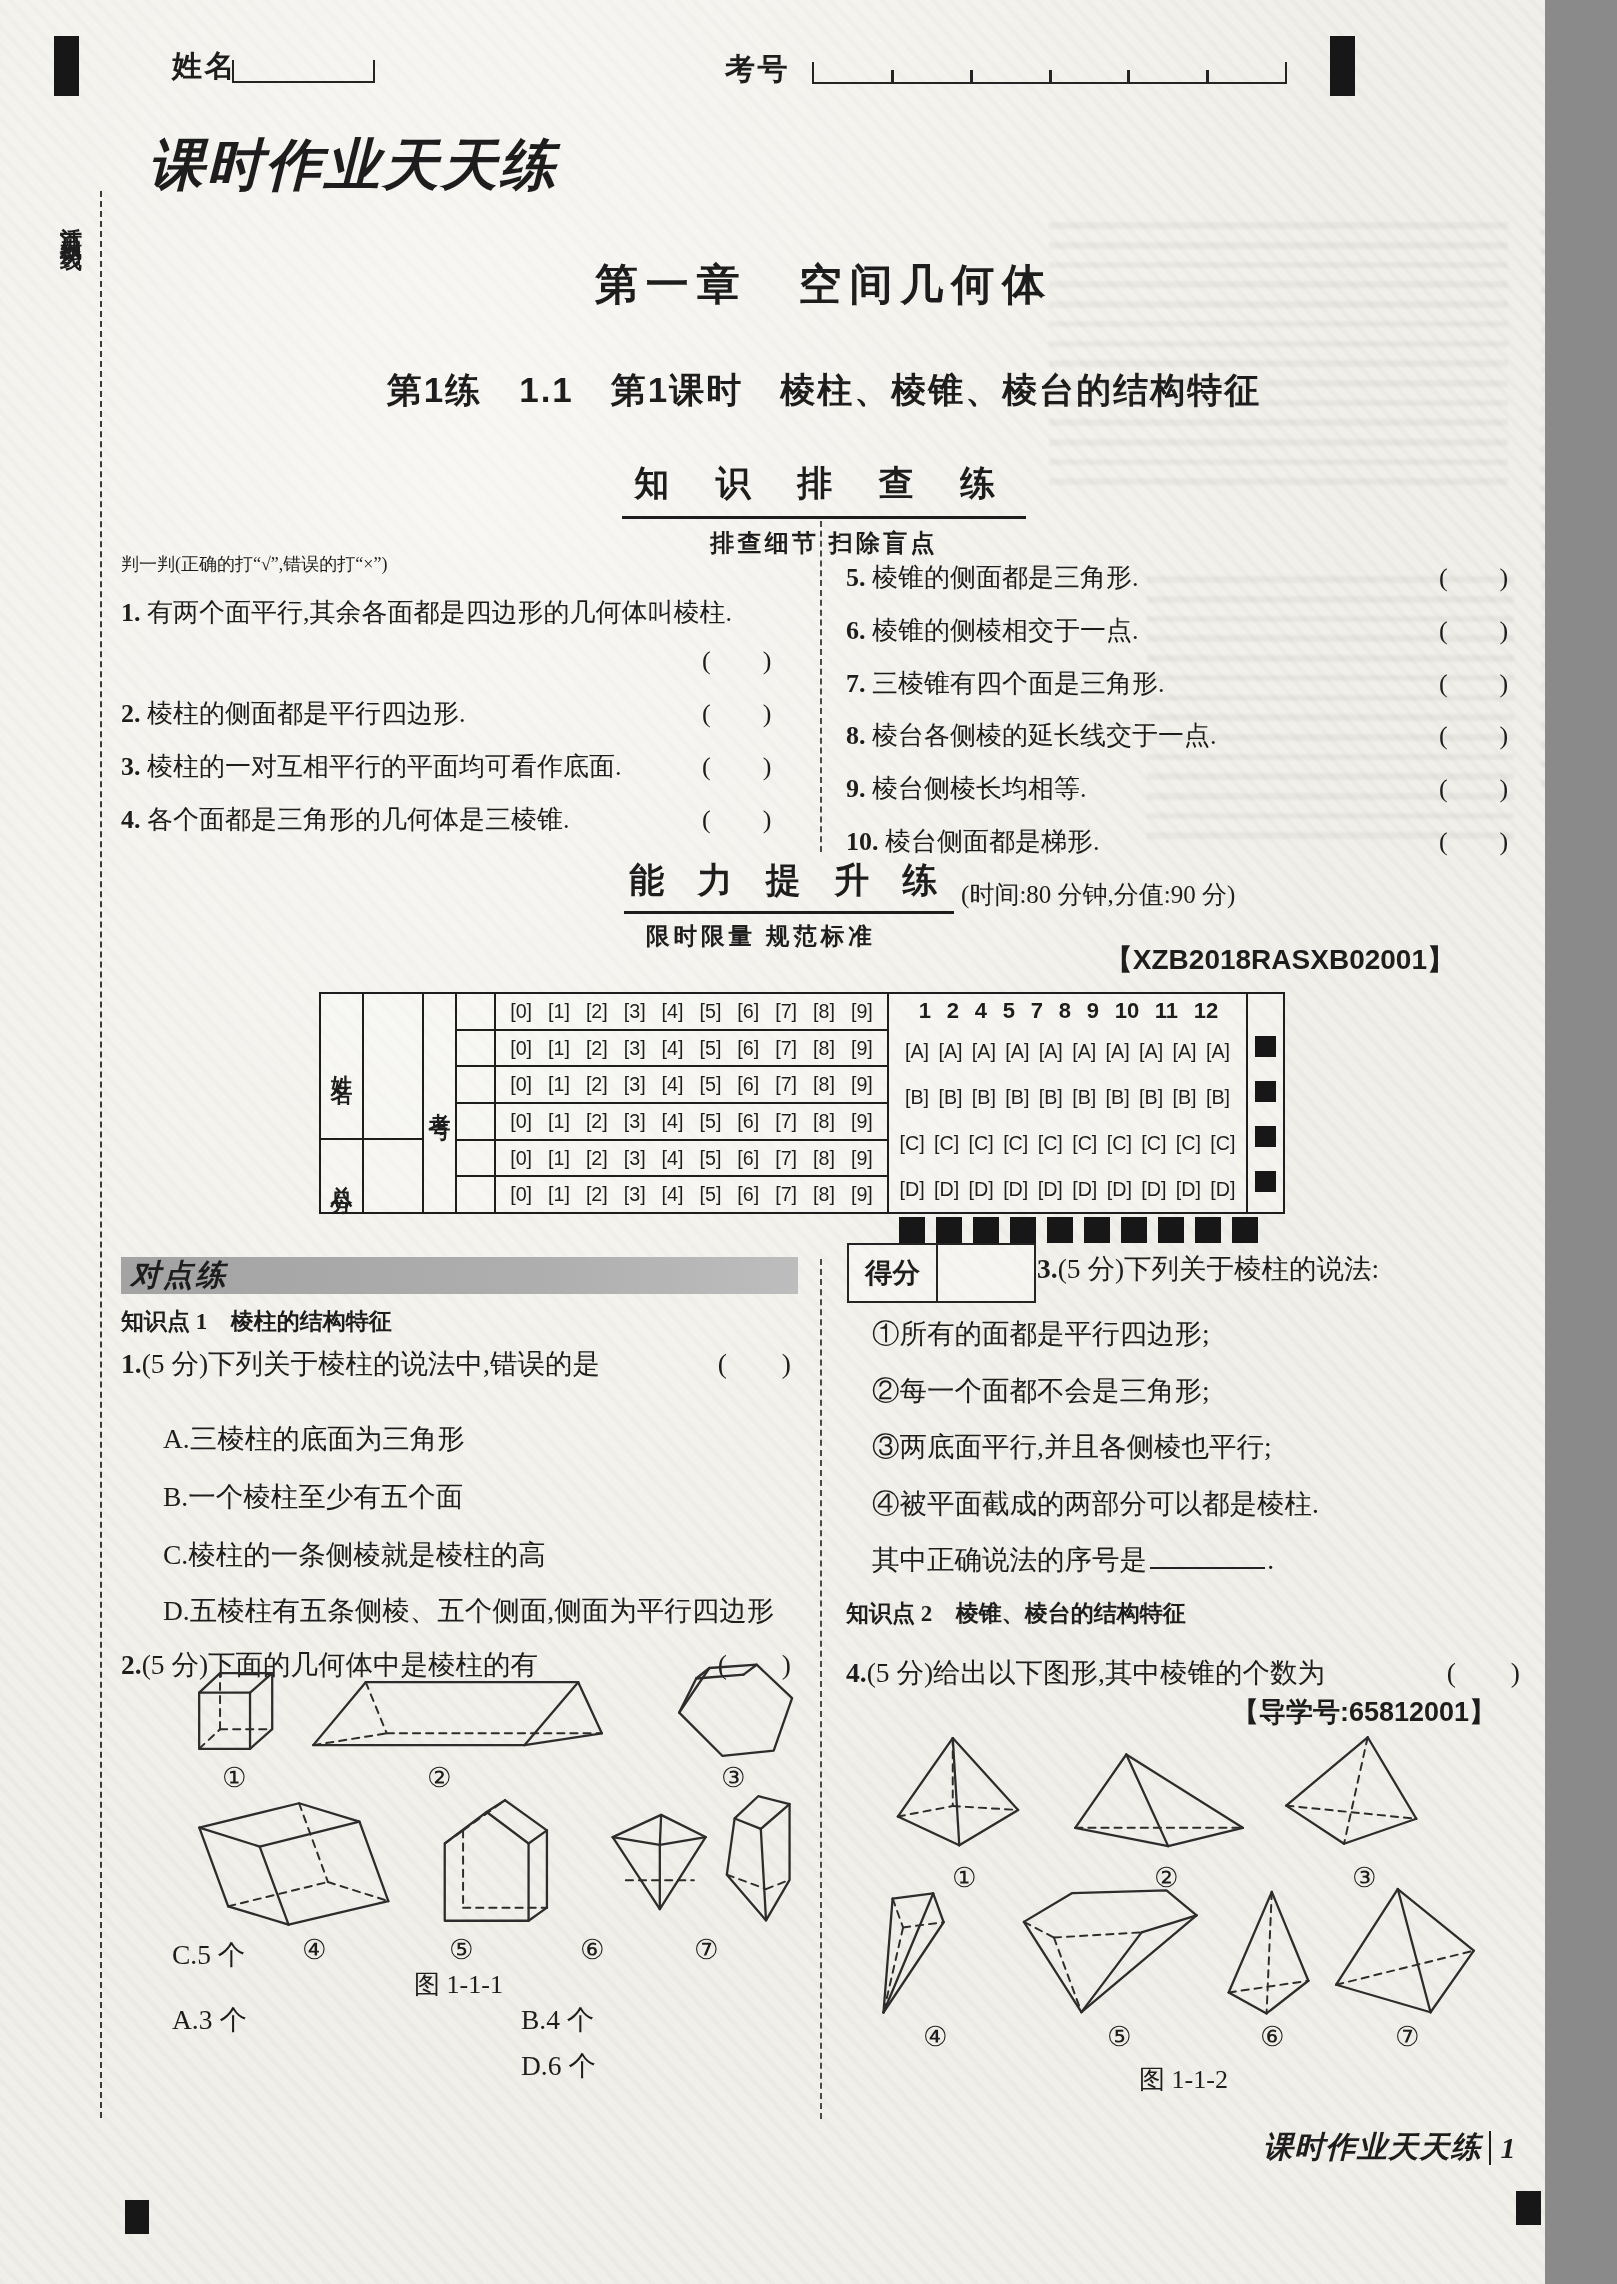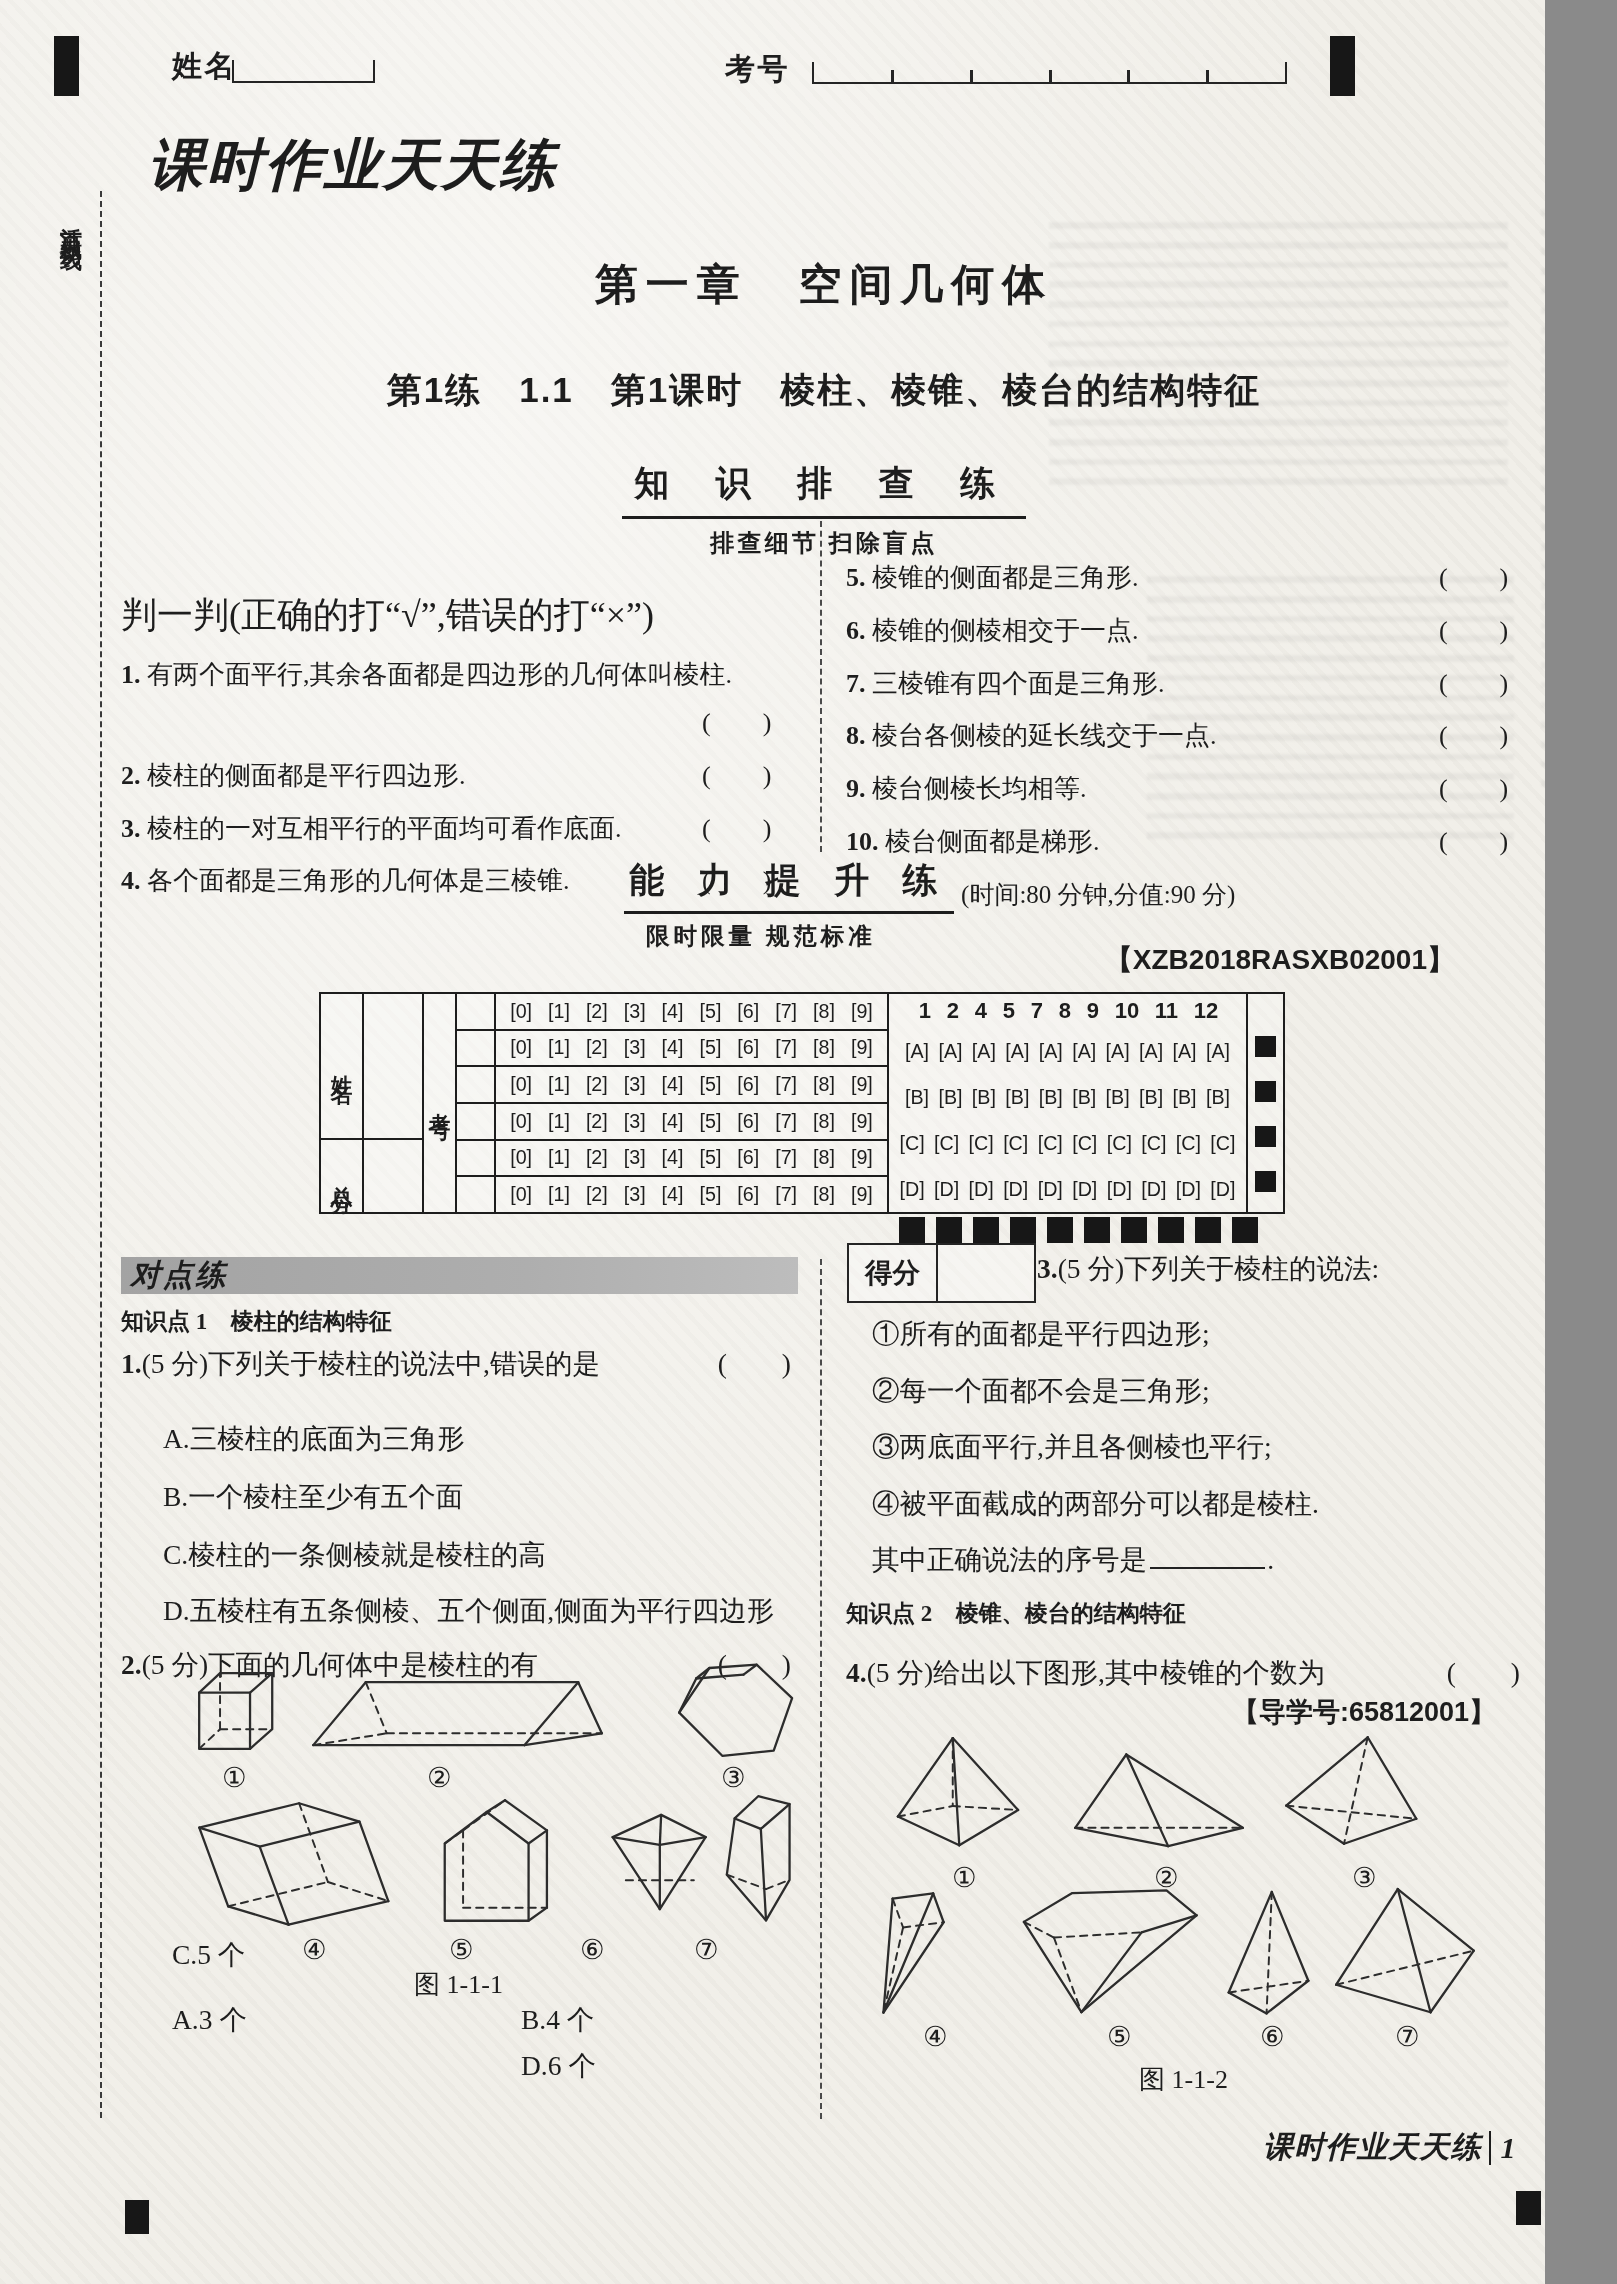--- a/index.html
+++ b/index.html
@@ -19,37 +19,37 @@
   .divider{position:absolute;left:820px;border-left:2.6px dashed #4a4a4a;}
   .brand{position:absolute;left:148px;top:128px;font-family:"Liberation Sans",sans-serif;
          font-weight:900;font-style:italic;font-size:56px;letter-spacing:2.6px;}
   .cwrap{position:absolute;left:121px;width:1406px;text-align:center;}
   .chapter{font-family:"Liberation Sans",sans-serif;font-weight:900;font-size:43px;letter-spacing:7.9px;}
   .lesson{font-family:"Liberation Sans",sans-serif;font-weight:900;font-size:35px;letter-spacing:2px;}
   .kc-title{display:inline-block;font-family:"Liberation Sans",sans-serif;font-weight:900;font-size:35px;
             letter-spacing:18.4px;border-bottom:3.3px solid #1d1d1d;padding:0 11.8px 9.2px 11.8px;}
   .kc-sub{margin-top:7.9px;font-size:24px;letter-spacing:3.3px;font-weight:600;}
   .kc-col{position:absolute;font-size:26px;line-height:1.2;}
-  .kc-instr{font-size:36px;margin-top:40px;}
+  .kc-instr{font-size:18px;}
   .kc-flex{display:flex;justify-content:space-between;align-items:baseline;}
   .kc-no{font-weight:bold;}
   .paren{white-space:pre;}
   .kc-mt{margin-top:21.6px;}
   .kc-paren-line{text-align:right;padding-right:19.7px;margin-top:17px;}
   .ability{position:absolute;left:624px;top:857px;}
   .ab-row{display:flex;align-items:flex-end;}
   .ab-title{font-family:"Liberation Sans",sans-serif;font-weight:900;font-size:35px;letter-spacing:11.8px;
             border-bottom:3.3px solid #1d1d1d;padding:0 5.2px 6.6px 5.2px;}
   .ab-meta{font-size:25px;margin-left:6.6px;padding-bottom:2.6px;}
   .ab-sub{margin-top:6.6px;margin-left:22px;font-size:23.6px;letter-spacing:3.9px;font-weight:600;}
   .code{position:absolute;right:90px;top:941px;font-family:"Liberation Sans",sans-serif;font-weight:bold;font-size:28px;}
   .sheet{position:absolute;left:319px;top:992px;width:962px;height:218px;border:2.6px solid #1d1d1d;
          display:flex;font-family:"Liberation Sans",sans-serif;background:rgba(255,255,255,.25);}
   .s-col{border-right:2px solid #1d1d1d;display:flex;flex-direction:column;box-sizing:border-box;}
-  .ca{width:43px;} .cb{width:60px;} .cc{width:33px;} .cd{width:39px;} .ce{width:393px;justify-content:flex-end;} .cf{flex:1;} 
+  .ca{width:43px;} .cb{width:60px;} .cc{width:33px;} .cd{width:39px;} .ce{width:393px;} .cf{flex:1;} 
   .cg{width:35px;border-right:none;align-items:center;padding-top:42px;gap:24px;}
   .cell{box-sizing:border-box;}
   .ctop{flex:4;border-bottom:2px solid #1d1d1d;display:flex;align-items:center;justify-content:center;}
   .cbot{flex:2;display:flex;align-items:center;justify-content:center;}
   .vtxt{writing-mode:vertical-rl;text-orientation:upright;font-weight:bold;font-size:21.6px;letter-spacing:7.9px;}
   .vfull{display:flex;align-items:center;justify-content:center;}
   .wcell{flex:1;border-bottom:2px solid #1d1d1d;}
   .wcell:last-child{border-bottom:none;}
   .digit-row{flex:1;display:flex;align-items:center;justify-content:center;font-size:19.7px;
              white-space:pre;word-spacing:10.5px;border-bottom:2px solid #1d1d1d;}

